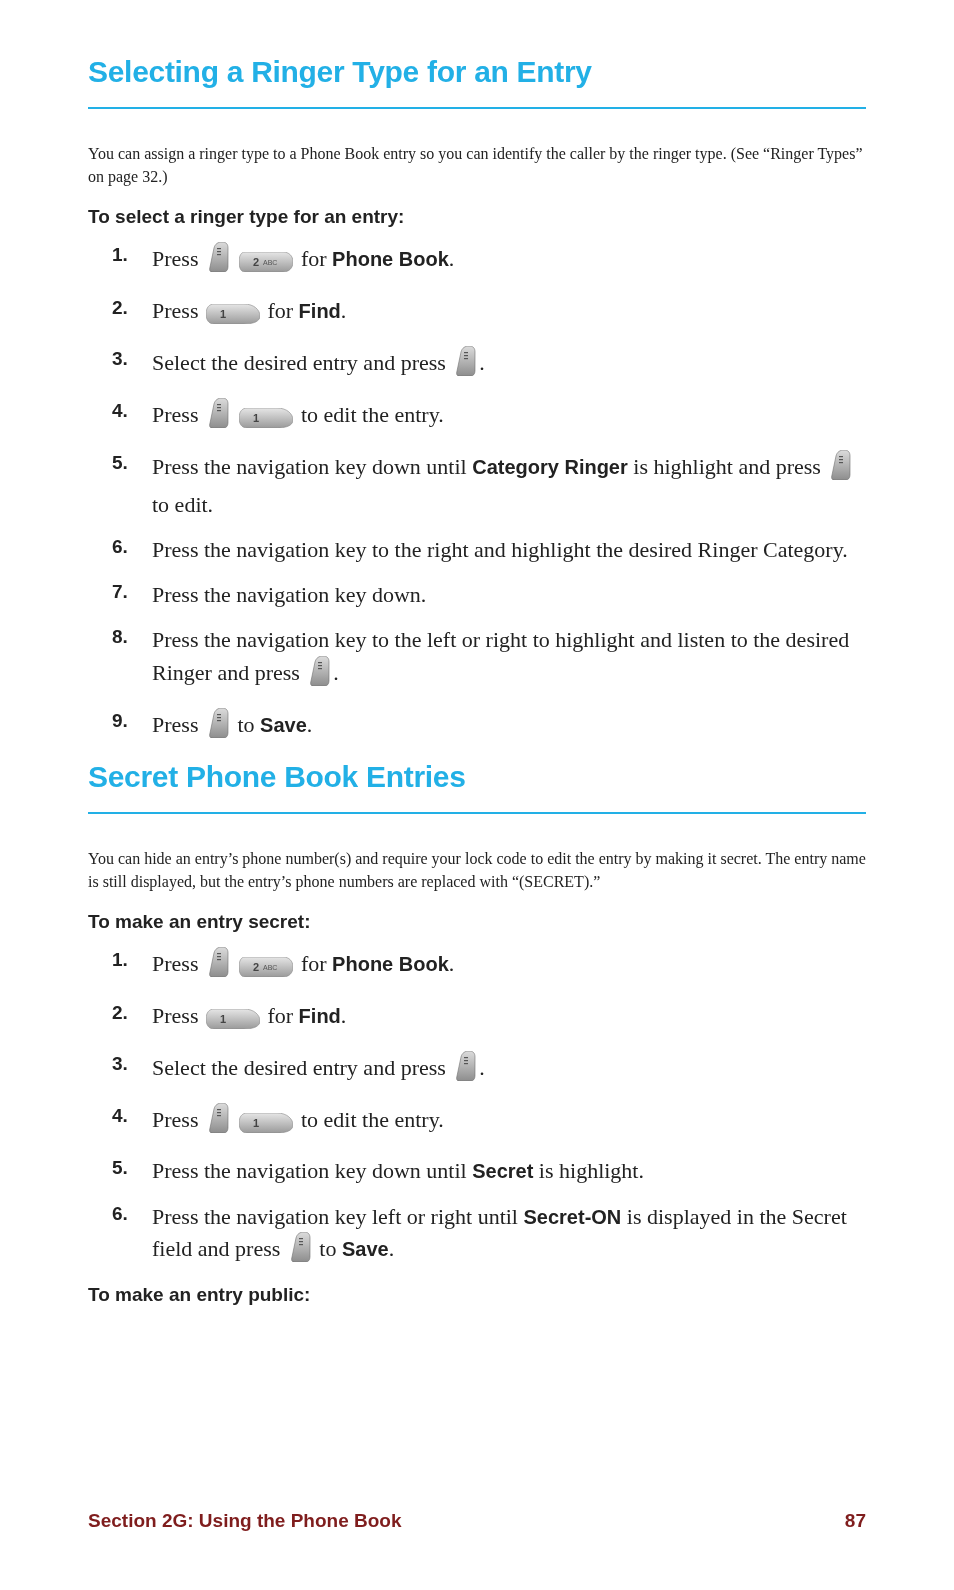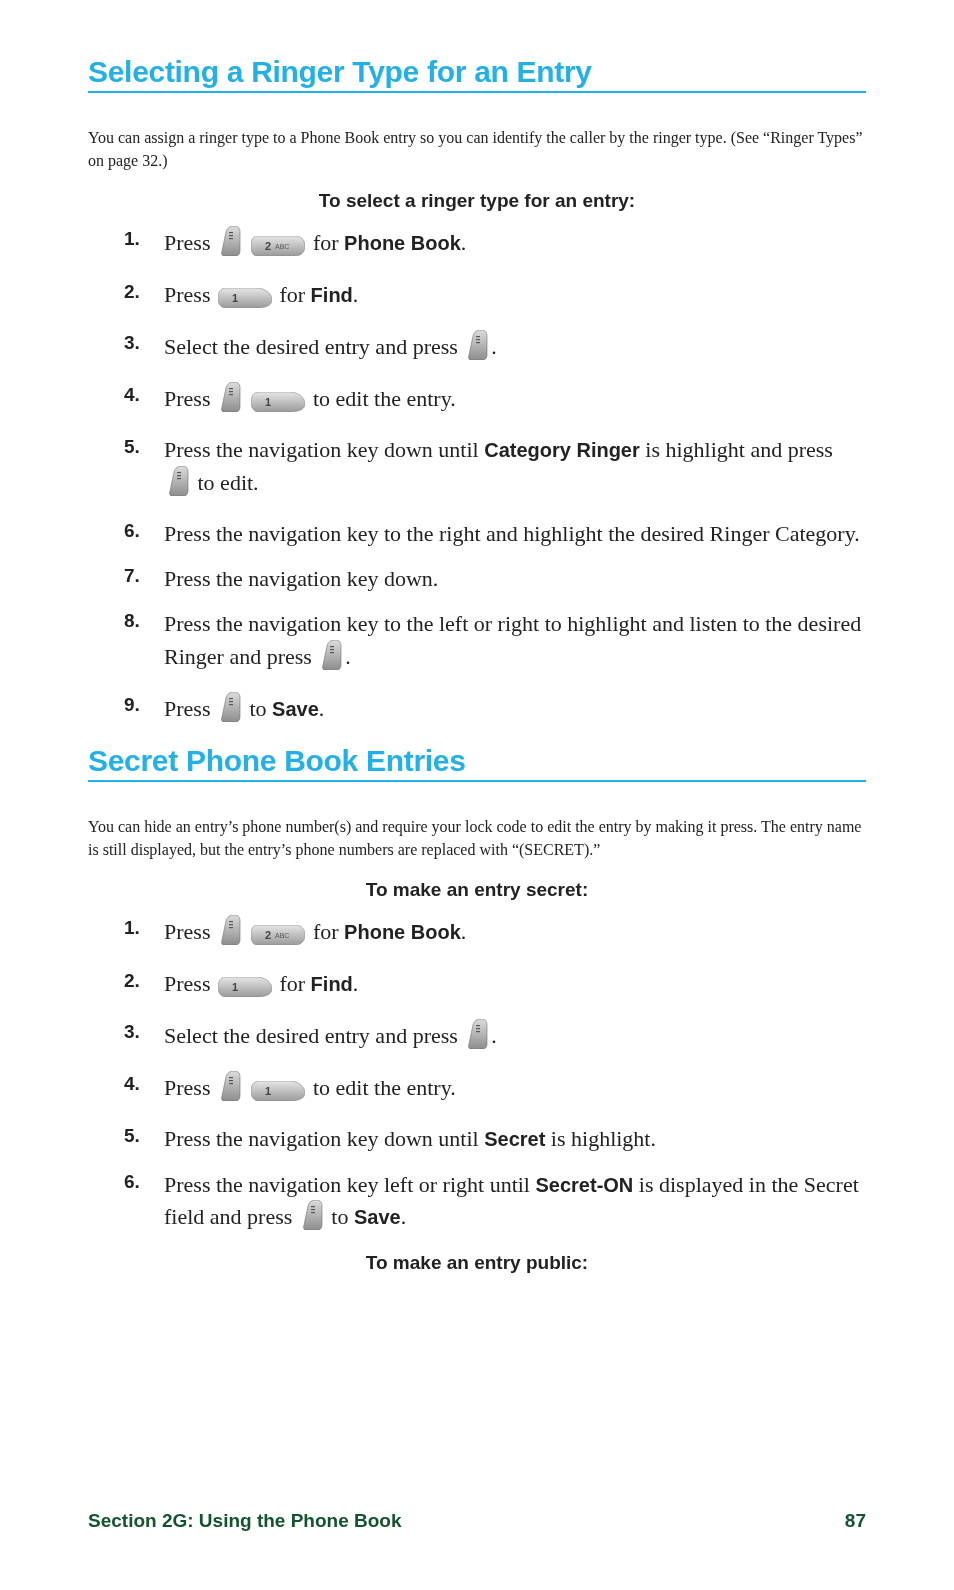--- a/index.html
+++ b/index.html
@@ -11,52 +11,51 @@
     color: #222;
     position: relative;
     padding: 55px 88px 0 88px;
   }
   .section-title {
     font-family: "Helvetica Neue", Helvetica, Arial, sans-serif;
     font-weight: 700;
     color: #22b0e6;
     font-size: 30px;
     border-bottom: 2px solid #22b0e6;
-    padding-bottom: 2px;
+    padding-bottom: 18px;
     margin-bottom: 34px;
     letter-spacing: -0.3px;
   }
   .section2-title {
     margin-top: 12px;
   }
   .intro {
     font-size: 16px;
     line-height: 1.42;
     margin-bottom: 18px;
   }
   .sub-head {
     font-family: "Helvetica Neue", Helvetica, Arial, sans-serif;
     font-weight: 700;
     font-size: 19px;
     margin: 14px 0 14px 0;
     color: #222;
-    text-align: center;
   }
   ol.steps {
     list-style: none;
     counter-reset: step;
     padding-left: 64px;
     margin-bottom: 6px;
   }
   ol.steps > li {
     counter-increment: step;
     position: relative;
     font-size: 22px;
     line-height: 1.42;
-    margin: 0 0 14px 12px;
+    margin: 0 0 14px 0;
   }
   ol.steps > li::before {
     content: counter(step) ".";
     position: absolute;
     left: -40px;
     top: 0;
     font-family: "Helvetica Neue", Helvetica, Arial, sans-serif;
     font-weight: 700;
     font-size: 19px;
     color: #222;
@@ -70,21 +69,21 @@
   .footer {
     position: absolute;
     left: 88px;
     right: 88px;
     bottom: 58px;
     display: flex;
     justify-content: space-between;
     font-family: "Helvetica Neue", Helvetica, Arial, sans-serif;
     font-weight: 700;
     font-size: 19px;
-    color: #14532d;
+    color: #7f1d1d;
   }
 </style>
 </head>
 <body>
 
 <svg width="0" height="0" style="position:absolute">
   <defs>
     <linearGradient id="gkey" x1="0" y1="0" x2="0" y2="1">
       <stop offset="0" stop-color="#e6e6e6"></stop>
         <stop offset="1" stop-color="#9a9a9a"></stop>
@@ -178,21 +177,21 @@
     <span class="icon"><svg width="24" height="30">
           <use href="#menu-key"></use>
         </svg></span>
     <span>to</span>
     <span class="b">Save</span><span>.</span>
   </li>
 </ol>
 
 <h2 class="section-title section2-title">Secret Phone Book Entries</h2>
 
-<p class="intro">You can hide an entry’s phone number(s) and require your lock code to edit the entry by making it press. The entry name is still displayed, but the entry’s phone numbers are replaced with “(SECRET).”</p>
+<p class="intro">You can hide an entry’s phone number(s) and require your lock code to edit the entry by making it secret. The entry name is still displayed, but the entry’s phone numbers are replaced with “(SECRET).”</p>
 
 <p class="sub-head">To make an entry secret:</p>
 
 <ol class="steps">
   <li>
     <span>Press</span>
     <span class="icon"><svg width="24" height="30">
           <use href="#menu-key"></use>
         </svg></span>
     <span class="icon"><svg width="54" height="20">

